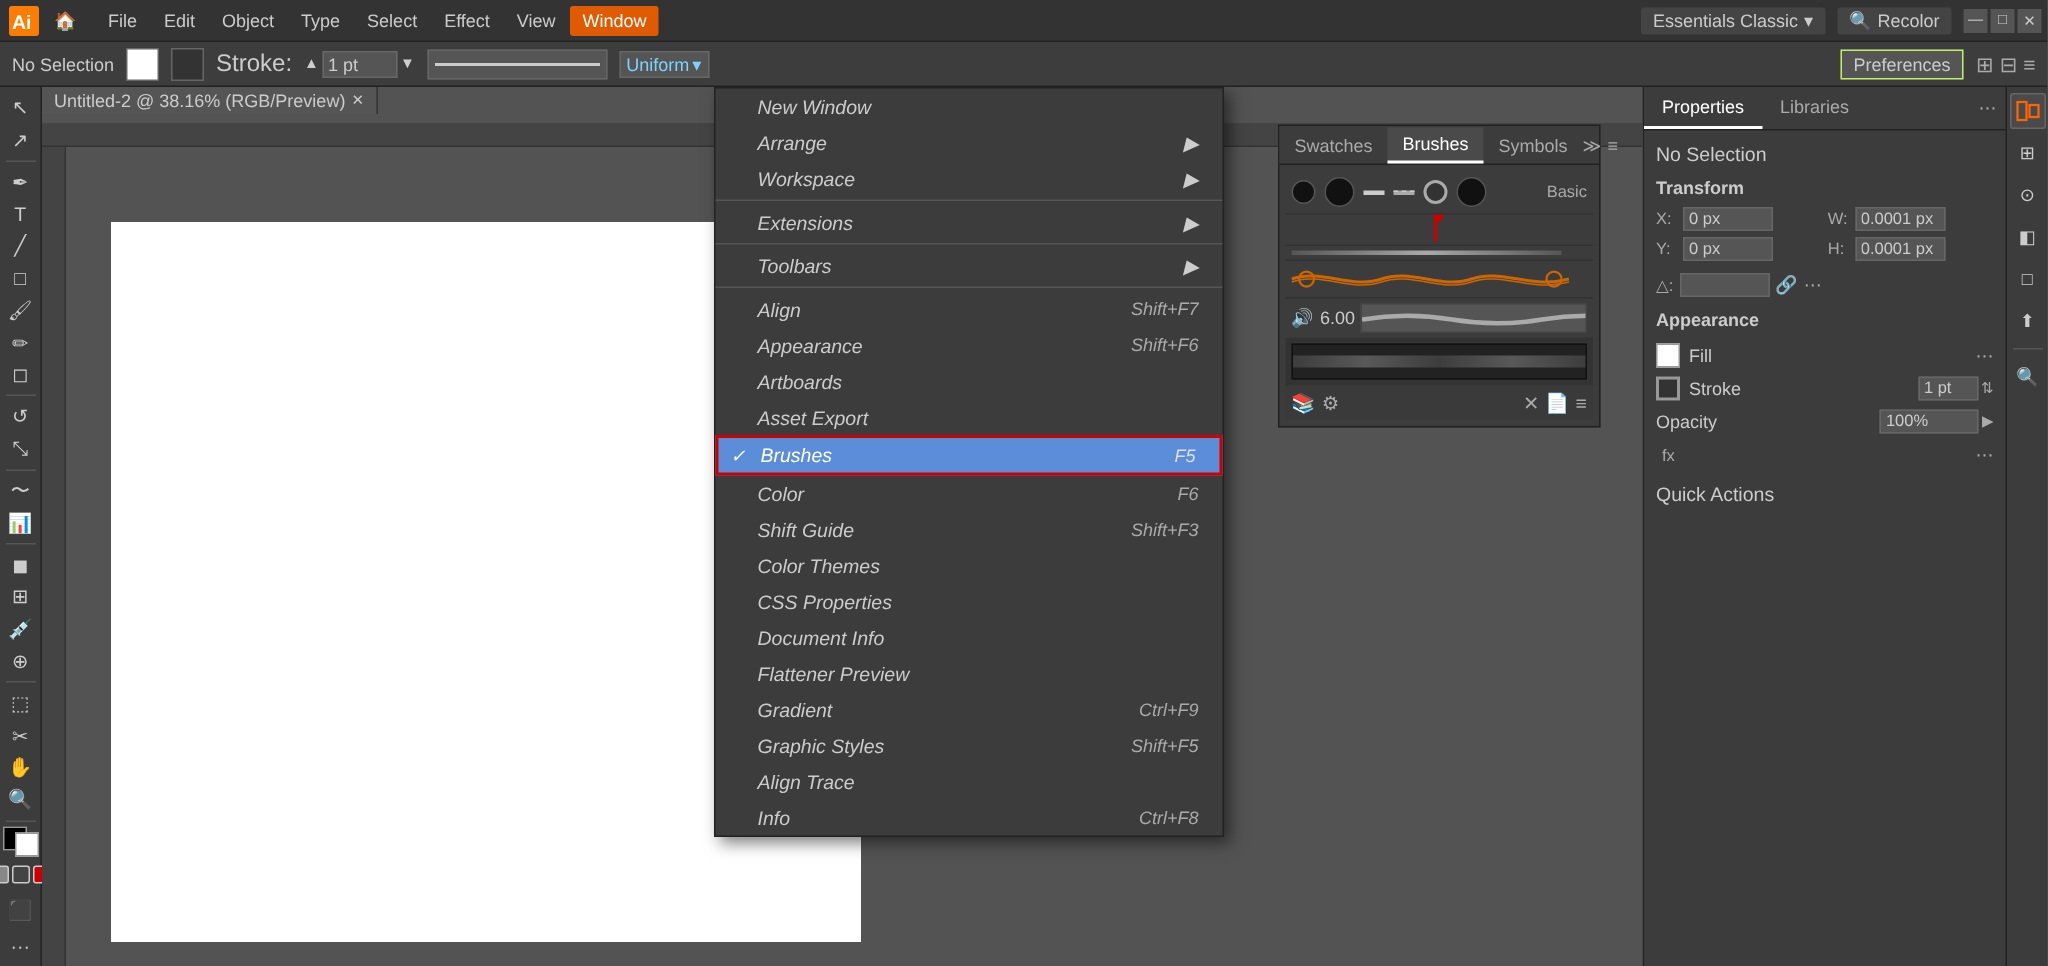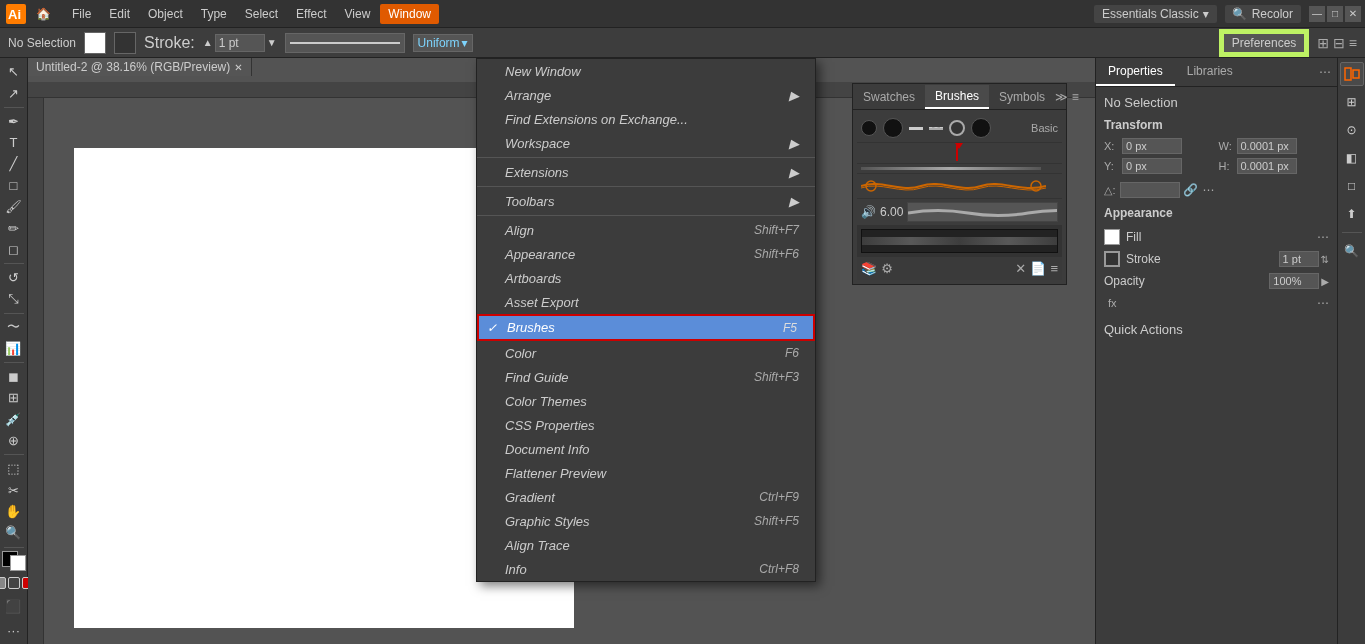--- a/index.html
+++ b/index.html
@@ -21,21 +21,21 @@
 
     
     .options-bar { display: flex; align-items: center; height: 30px; background: #3d3d3d; border-bottom: 1px solid #222; padding: 0 8px; gap: 8px; }
     .no-selection { font-size: 12px; color: #ccc; }
     .color-swatch { width: 22px; height: 22px; background: #fff; border: 1px solid #666; }
     .stroke-label { font-size: 16px; color: #ccc; }
     .stroke-input { background: #555; border: 1px solid #666; color: #ccc; font-size: 12px; width: 50px; padding: 1px 3px; }
     .stroke-weight { display: flex; align-items: center; gap: 2px; }
     .uniform-dropdown { display: flex; align-items: flex-start; gap: 2px; background: #555; border: 1px solid #666; padding: 1px 4px; font-size: 12px; color: #7dd3fc; }
     .options-right { margin-left: auto; display: flex; align-items: center; gap: 8px; }
-    .preferences-btn { font-size: 12px; color: #ccc; background: #555; border: 5px solid #bef264; padding: 2px 8px; cursor: pointer; }
+    .preferences-btn { font-size: 12px; color: #ccc; background: #555; border: 1px solid #bef264; padding: 2px 8px; cursor: pointer; }
 
     
     .main-area { display: flex; height: calc(644px - 28px - 30px); }
 
     
     .left-toolbar { width: 28px; background: #3c3c3c; border-right: 1px solid #222; display: flex; flex-direction: column; align-items: center; padding: 4px 0; gap: 2px; }
     .tool-btn { width: 24px; height: 24px; display: flex; align-items: center; justify-content: center; cursor: pointer; font-size: 13px; color: #ccc; border-radius: 2px; }
     .tool-separator { width: 20px; height: 1px; background: #555; margin: 2px 0; }
     .fg-bg-swatch { position: relative; width: 24px; height: 24px; }
     .fg-swatch { width: 16px; height: 16px; background: #000; border: 1px solid #999; position: absolute; top: 0; left: 0; }
@@ -198,23 +198,20 @@
     <div class="dropdown-overlay">
       <div class="dropdown-menu">
         <div class="menu-item-row">
           <span>New Window</span>
         </div>
         <div class="menu-item-row">
           <span>Arrange</span>
           <span class="arrow">▶</span>
         </div>
         <div class="menu-item-row">
-          <span>Find Extensions on Exchange...</span>
-        </div>
-        <div class="menu-item-row">
           <span>Workspace</span>
           <span class="arrow">▶</span>
         </div>
         <div class="menu-separator"></div>
         <div class="menu-item-row">
           <span>Extensions</span>
           <span class="arrow">▶</span>
         </div>
         <div class="menu-separator"></div>
         <div class="menu-item-row">
@@ -238,21 +235,21 @@
         </div>
         <div class="menu-item-row highlighted has-check" style="background:#5b8dd9;border:2px solid #cc0000;">
           <span>Brushes</span>
           <span class="shortcut" style="color:#ddd;">F5</span>
         </div>
         <div class="menu-item-row">
           <span>Color</span>
           <span class="shortcut">F6</span>
         </div>
         <div class="menu-item-row">
-          <span>Find Guide</span>
+          <span>Shift Guide</span>
           <span class="shortcut">Shift+F3</span>
         </div>
         <div class="menu-item-row">
           <span>Color Themes</span>
         </div>
         <div class="menu-item-row">
           <span>CSS Properties</span>
         </div>
         <div class="menu-item-row">
           <span>Document Info</span>
@@ -398,21 +395,21 @@
           <div style="width:16px;height:16px;background:#333;border:2px solid #999;"></div>
           <span style="font-size:12px;color:#ccc;">Stroke</span>
           <div style="display:flex;align-items:center;gap:2px;margin-left:auto;">
             <input style="background: rgb(85, 85, 85); border: 1px solid rgb(102, 102, 102); color: rgb(204, 204, 204); font-size: 11px; width: 40px; padding: 1px 3px;" value="1 pt" readonly="">
             <span style="color:#aaa;font-size:10px;">⇅</span>
           </div>
         </div>
         <div style="display:flex;align-items:center;gap:6px;padding:3px 0;">
           <span style="font-size:12px;color:#ccc;">Opacity</span>
           <div style="display:flex;align-items:center;gap:2px;margin-left:auto;">
-            <input style="background: rgb(85, 85, 85); border: 1px solid rgb(102, 102, 102); color: rgb(204, 204, 204); font-size: 11px; width: 50px; padding: 1px 3px;" value="100%" readonly="">
+            <input style="background: rgb(85, 85, 85); border: 1px solid rgb(102, 102, 102); color: rgb(204, 204, 204); font-size: 11px; width: 66px; padding: 1px 3px;" value="100%" readonly="">
             <span style="color:#aaa;font-size:10px;">▶</span>
           </div>
         </div>
         <div style="padding:4px 0;">
           <span class="fx-btn">fx</span>
           <span style="margin-left:auto;float:right;color:#aaa;font-size:12px;">⋯</span>
         </div>
 
         <div class="quick-actions-title">Quick Actions</div>
       </div>

